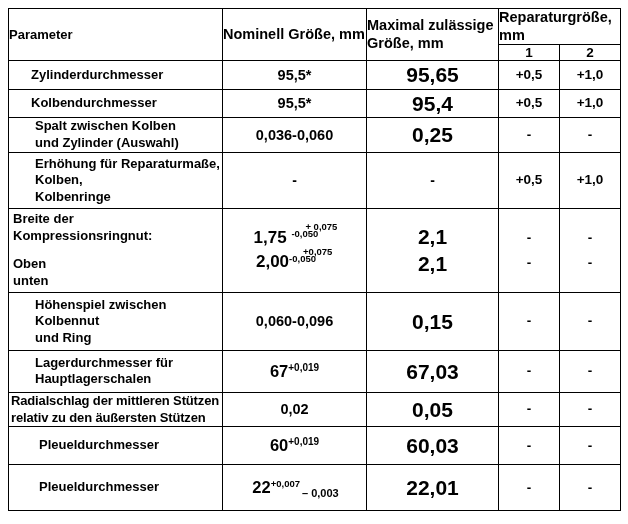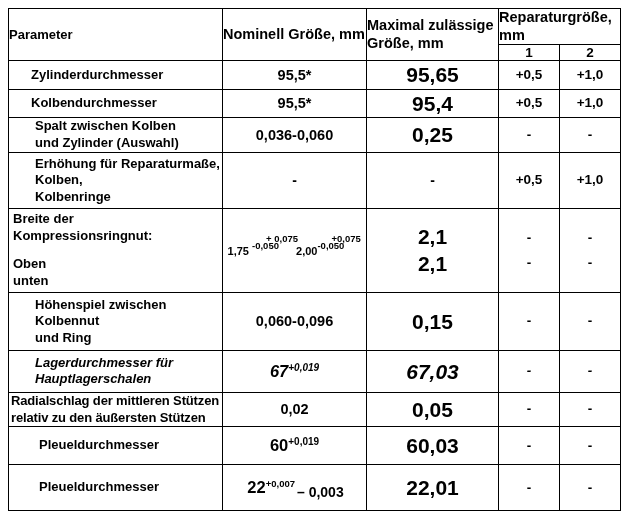--- a/index.html
+++ b/index.html
@@ -96,21 +96,21 @@
   }
 
   
   .tol-stack {
     display: inline-block;
     position: relative;
     font-size: 17px;
     line-height: 1.45;
     white-space: nowrap;
   }
-  .tol-stack .base { font-size: 11px; }
+  .tol-stack .base { font-size: 17px; }
   .tol-pair {
     display: inline-block;
     position: relative;
     width: 44px;
     height: 1em;
     vertical-align: baseline;
     text-align: right;
   }
   .tol-pair .sup {
     position: absolute;
@@ -138,21 +138,21 @@
   .tol-split {
     font-size: 16.5px;
     white-space: nowrap;
   }
   .tol-split sup {
     font-size: 9.5px;
     vertical-align: super;
     line-height: 0;
   }
   .tol-split .lowpart {
-    font-size: 14px;
+    font-size: 11px;
     position: relative;
     top: 4px;
     left: 2px;
   }
   .two-line .row1 { display: block; }
   .two-line .row2 { display: block; }
   .dash-stack span { display: block; line-height: 1.9; }
   .spacer-line { display: block; height: 12px; }
 </style>
 </head>
@@ -255,21 +255,21 @@
           <td class="param">
             <span class="ln ind-2">Höhenspiel zwischen</span>
             <span class="ln ind-2">Kolbennut</span>
             <span class="ln ind-2">und Ring</span>
           </td>
           <td class="val">0,060-0,096</td>
           <td class="val big">0,15</td>
           <td class="rep">-</td>
           <td class="rep">-</td>
         </tr>
-        <tr style="height: 42px; font-style: italic;">
+        <tr style="height: 42px;">
           <td class="param">
             <span class="ln ind-2">Lagerdurchmesser für</span>
             <span class="ln ind-2">Hauptlagerschalen</span>
           </td>
           <td class="val"><span class="tol-simple"><span>67</span><sup>+0,019</sup></span></td>
           <td class="val big">67,03</td>
           <td class="rep">-</td>
           <td class="rep">-</td>
         </tr>
         <tr style="height: 28px;">

